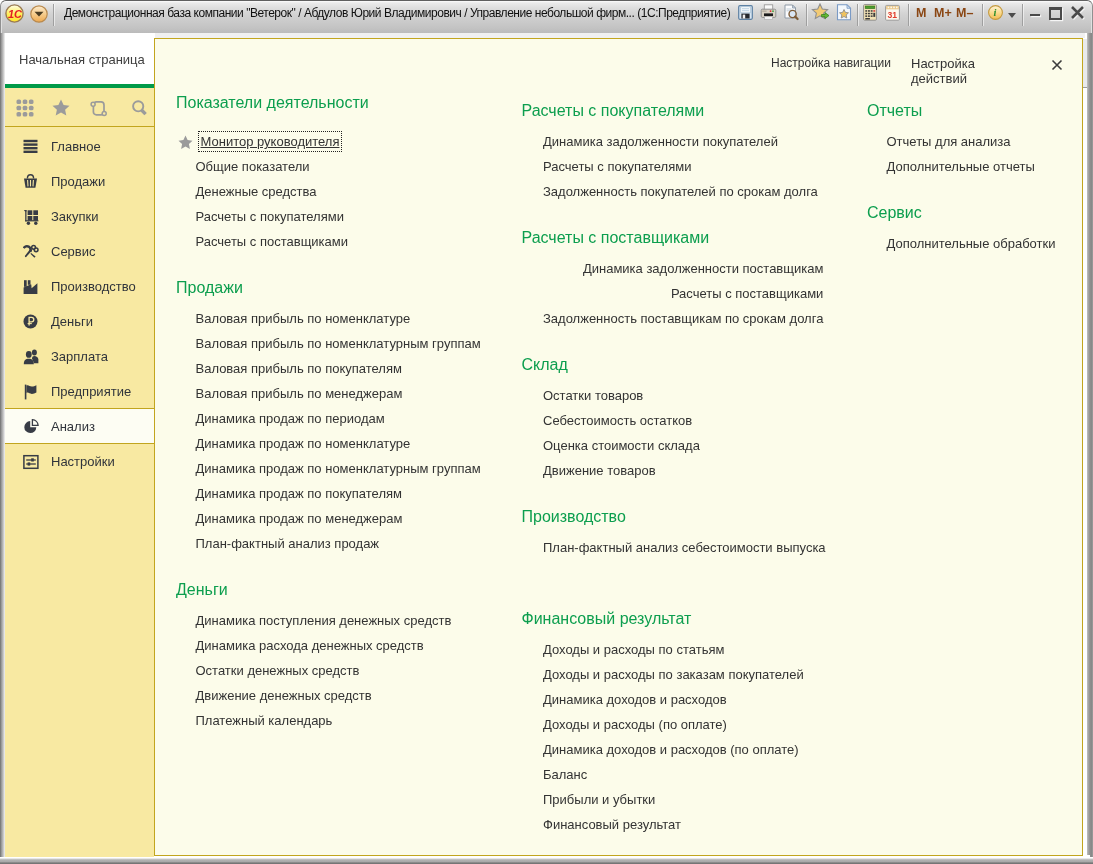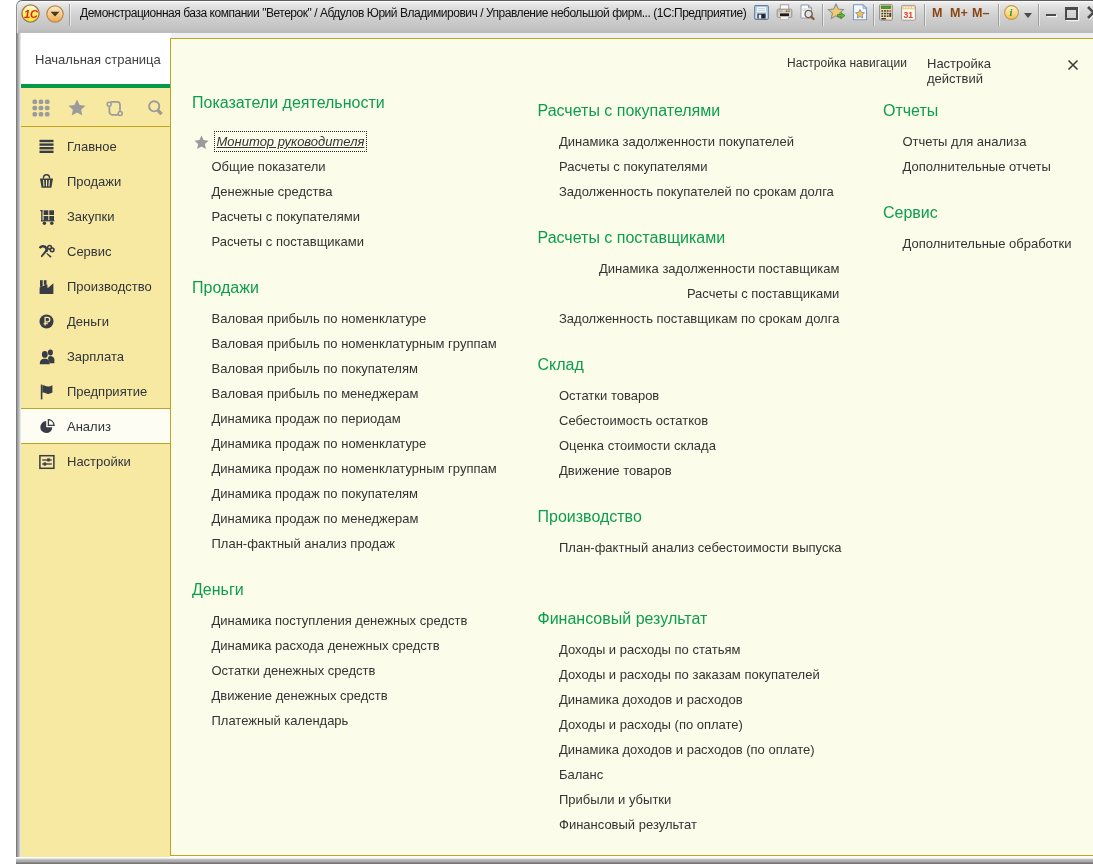--- a/index.html
+++ b/index.html
@@ -1,18 +1,18 @@
 <!DOCTYPE html>
 <html><head><meta charset="utf-8">
 <style>
 * { margin:0; padding:0; box-sizing:border-box; }
 html,body { width:1093px; height:864px; background:#fff; overflow:hidden;
   font-family:"Liberation Sans", sans-serif; }
 .abs { position:absolute; }
-#win { position:relative; width:1012px; height:864px;margin-left:16px; }
+#win { position:relative; width:1012px; height:864px; }
 
 #tb { left:0; top:0; width:1093px; height:33px;
   background:linear-gradient(180deg,#fafafa 0px,#eaeaea 2px,#dedede 7px,#d3d3d3 13px,#cbcbcb 20px,#c3c3c3 27px,#b9b9b9 33px);
   border-radius:6px 6px 0 0; box-shadow:inset 0 1px 0 #f8f8f8, inset 1px 0 0 #e0e0e0, inset -1px 0 0 #e0e0e0;
   border-top:1px solid #606060; border-left:1px solid #909090; border-right:1px solid #909090; }
 .tbsep { top:4px; width:1px; height:22px; background:#9f9f9f; box-shadow:1px 0 0 rgba(255,255,255,.55); }
 #title { left:64px; top:5.5px; font-size:12px; letter-spacing:-0.47px; color:#101010; white-space:nowrap; }
 .mbtn { top:6px; font-size:12.5px; font-weight:bold; color:#8a4613; }
 
 #tab { left:5px; top:33px; width:149px; height:51px; background:#ffffff; }
@@ -376,15 +376,15 @@
 <div class="hdr" style="left:867px;top:102px;">Отчеты</div>
 <div class="items" style="left:886.5px;top:129.2px;">
       <div>Отчеты для анализа</div>
       <div>Дополнительные отчеты</div>
     </div>
 <div class="hdr" style="left:867px;top:204px;">Сервис</div>
 <div class="items" style="left:886.5px;top:231.2px;text-align:right;">
       <div>Дополнительные обработки</div>
     </div>
 <style>
-#monitor { text-decoration: underline; font-style: italic; }
+#monitor { text-decoration: underline; }
 #monitor-wrap { outline:1px dotted #222; outline-offset:2px; }
 </style>
 </div>
 </body></html>

